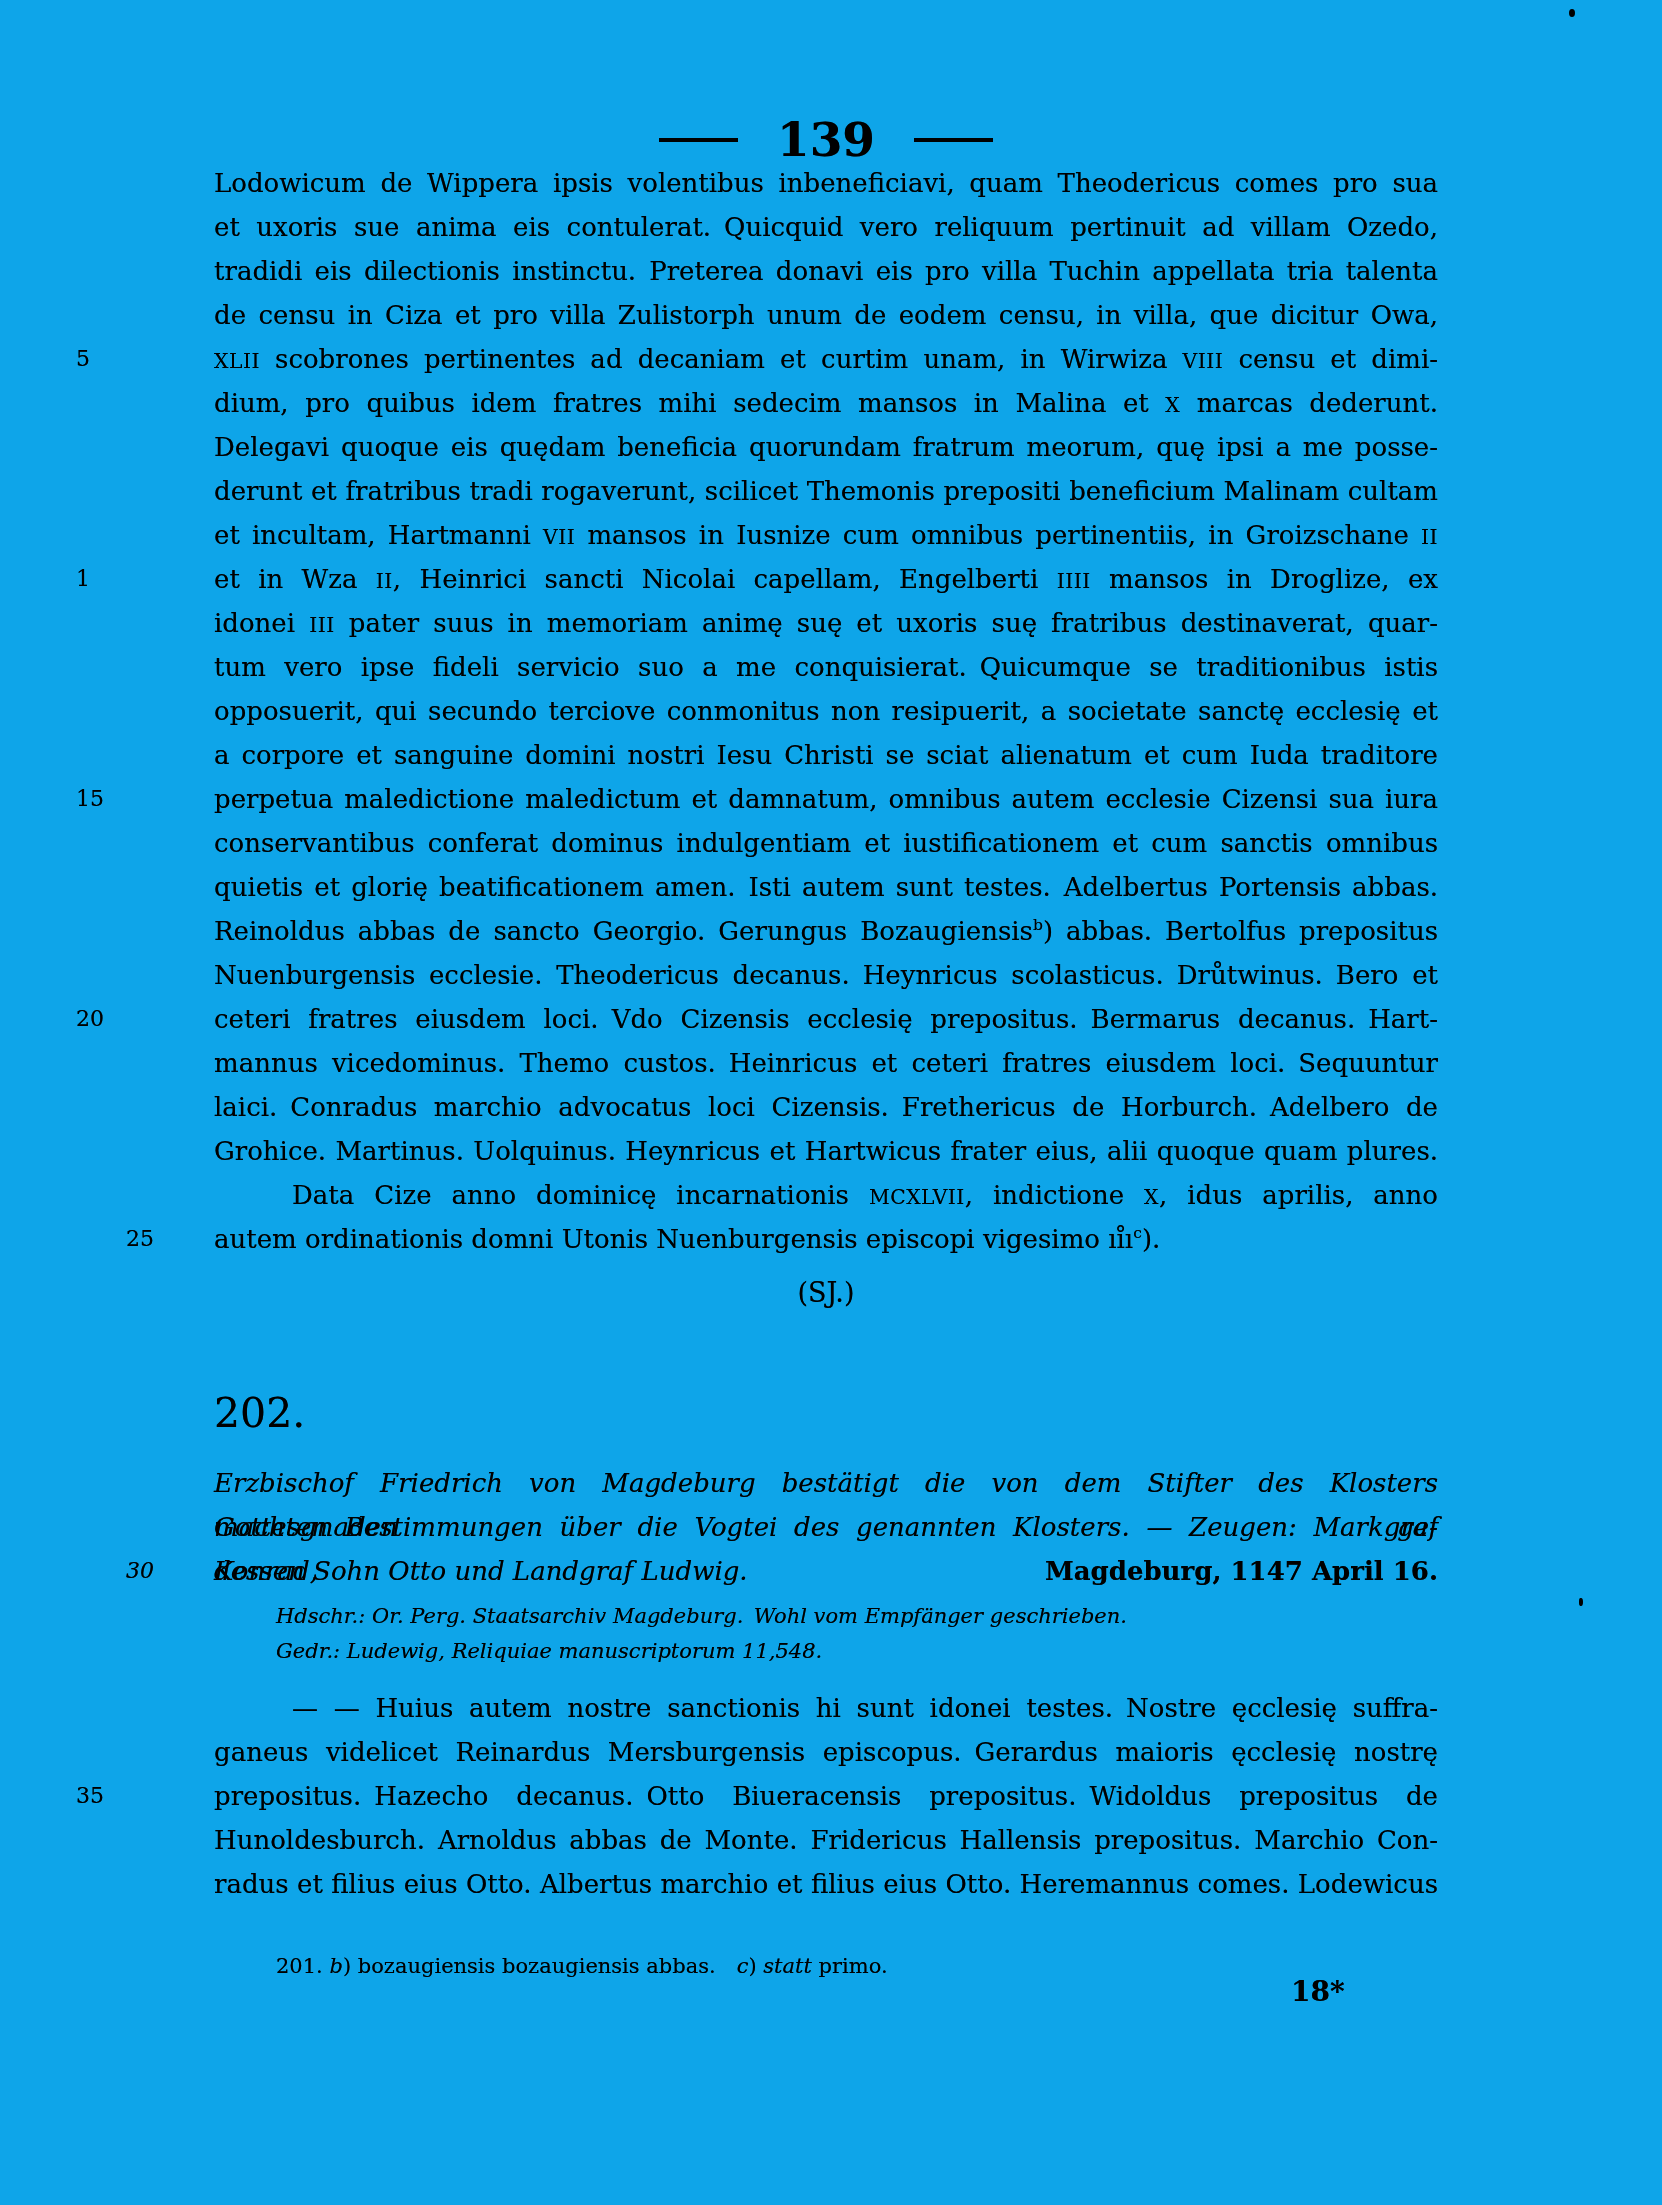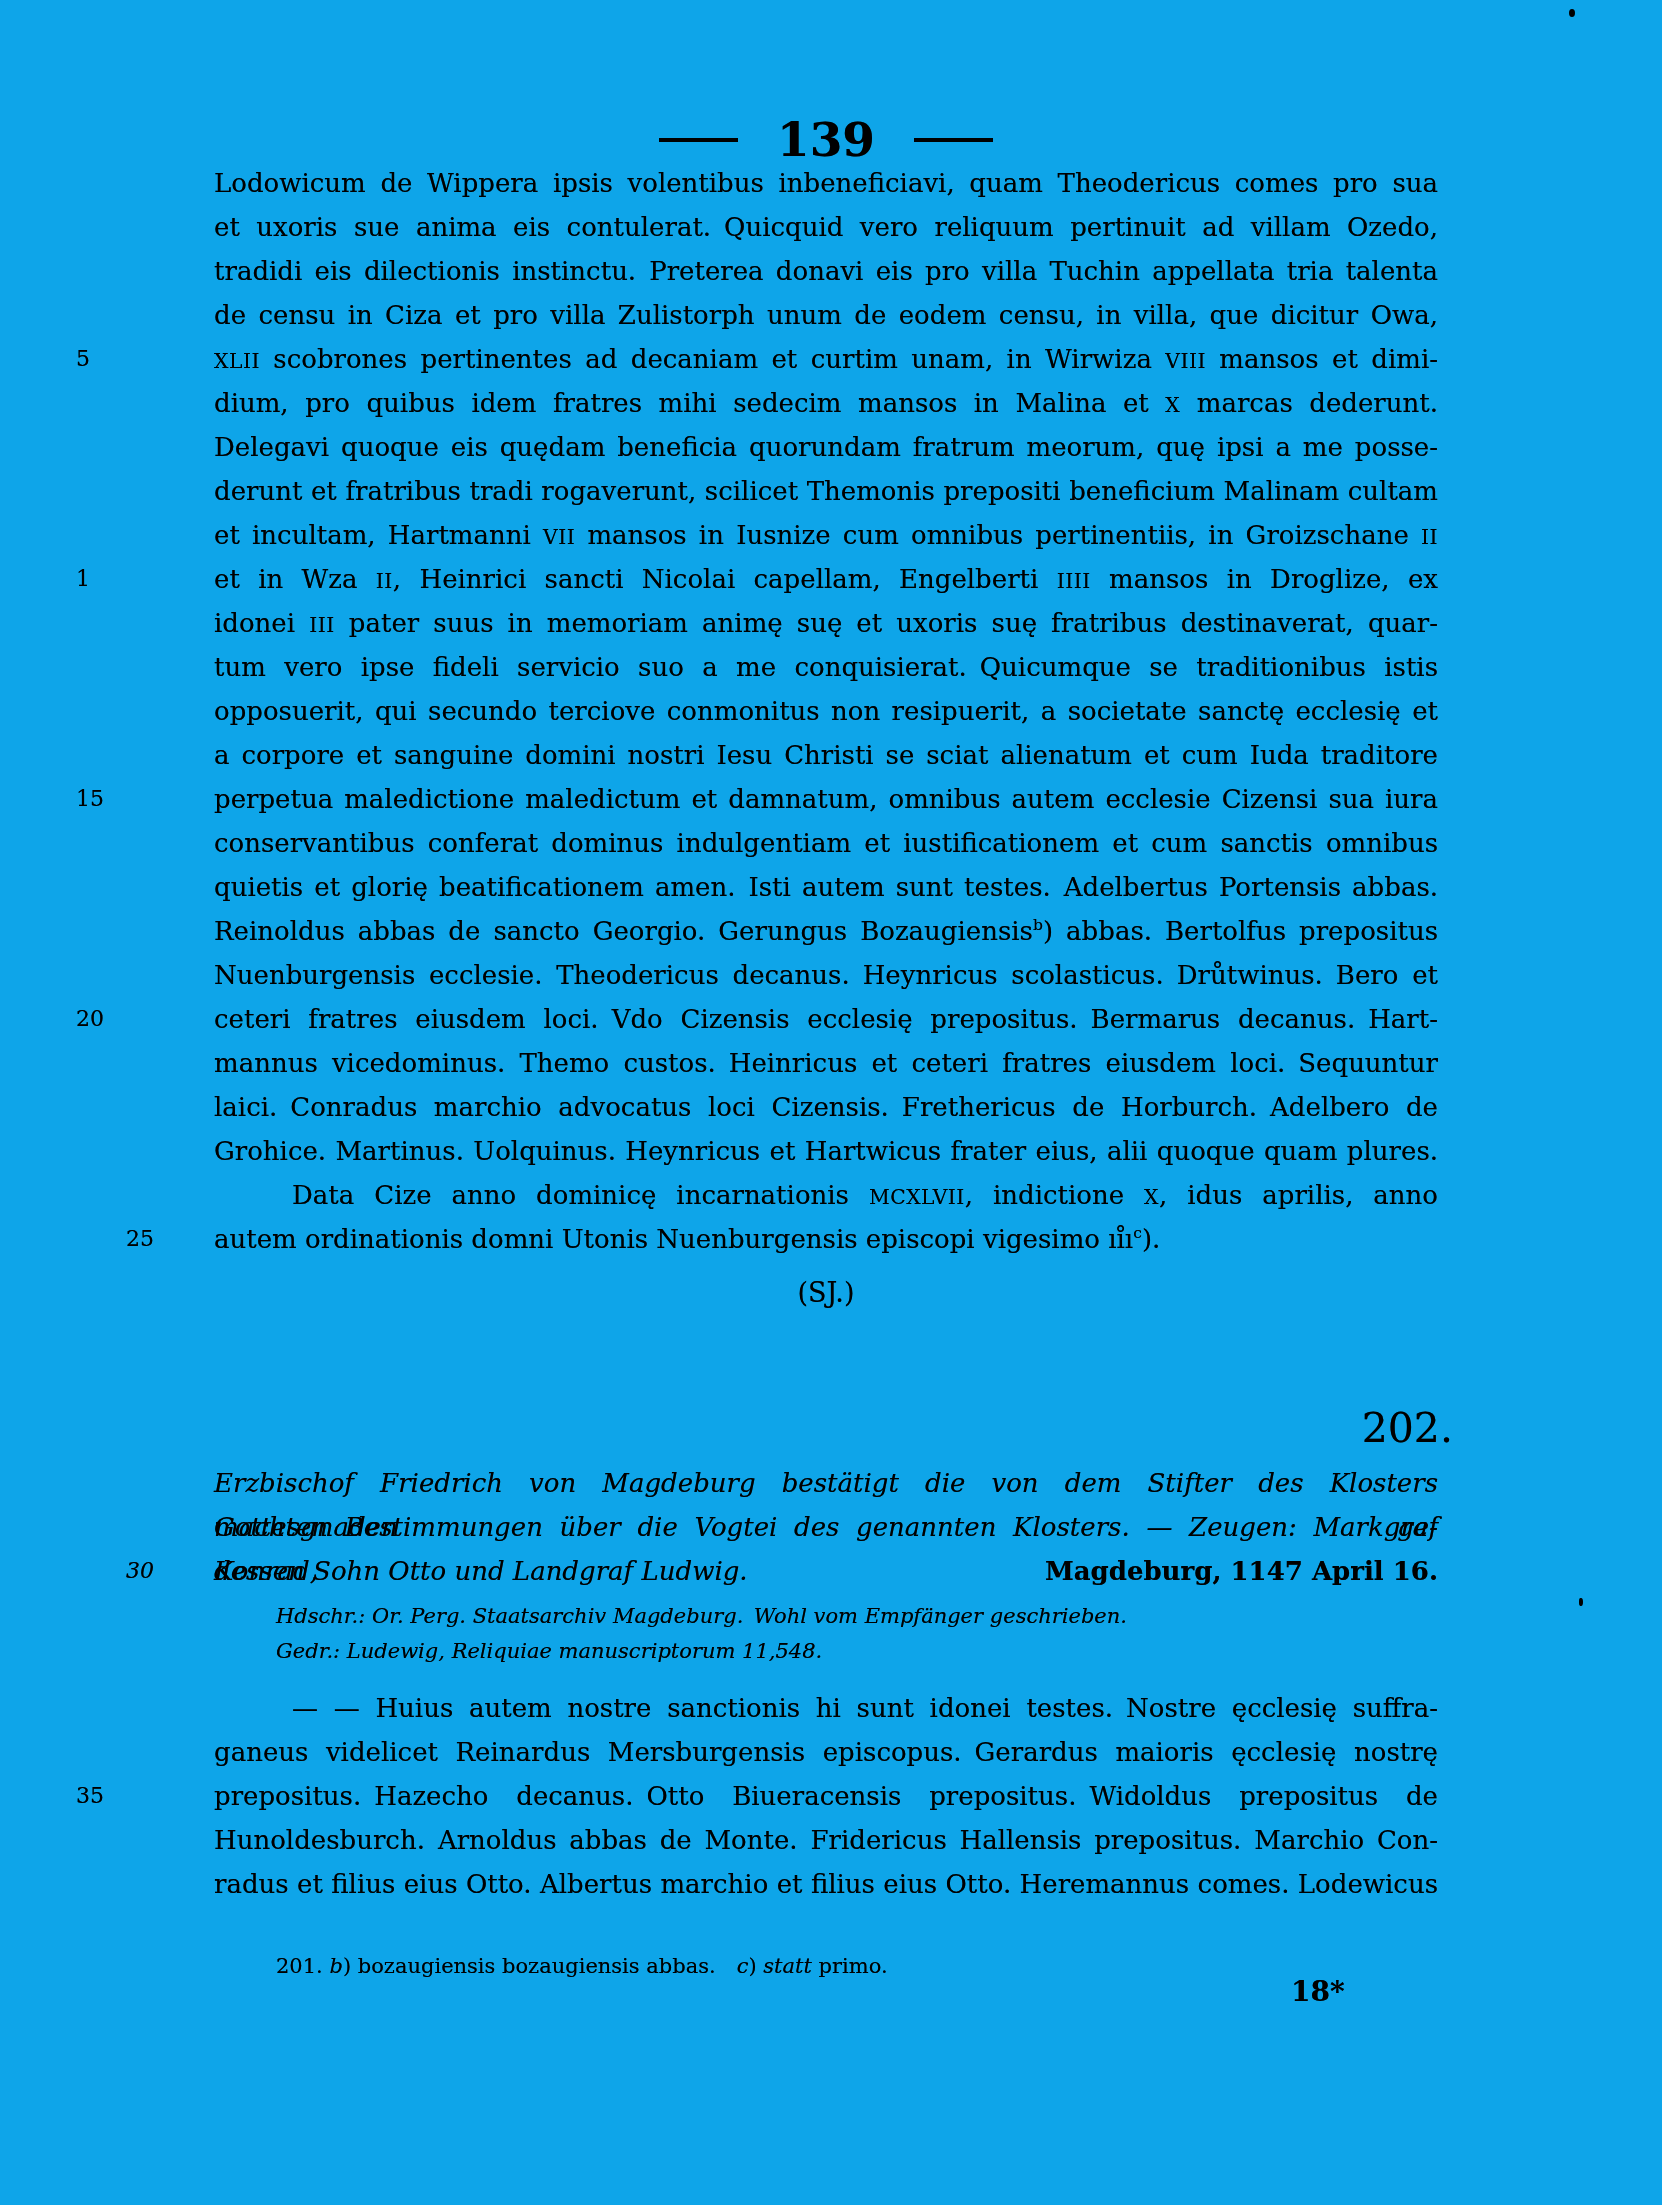--- a/index.html
+++ b/index.html
@@ -30,22 +30,22 @@
   .lineno{
     position:absolute;left:-138px;width:78px;text-align:right;
     font-size:22px;line-height:44px;text-indent:0;padding:0;
   }
   .seg-sc{font-size:0.78em;letter-spacing:0.5px;}
   .seg-sup{font-size:0.60em;vertical-align:super;line-height:0;}
   .seg-i{font-style:italic;}
   .seg-b{font-weight:normal;font-style:normal;}
   .seal{position:absolute;top:1271px;left:214px;width:1224px;text-align:center;
         font-size:27px;line-height:44px;}
-  #c202num{position:absolute;top:1391px;left:214px;width:1224px;margin:15px;
-           text-align:right;font-size:41px;font-weight:normal;line-height:1.1;}
+  #c202num{position:absolute;top:1391px;left:214px;width:1224px;margin:0;
+           text-align:left;font-size:41px;font-weight:normal;line-height:1.1;}
   #c202sum{position:absolute;top:1461px;left:214px;width:1224px;
            font-size:26px;line-height:44px;font-style:italic;}
   .date-right{position:absolute;right:0;top:0;font-style:normal;font-weight:bold;}
   #c202src{position:absolute;top:1599px;left:276px;width:1162px;
            font-size:21px;line-height:35px;font-style:italic;}
   #c202src .tline{height:35px;}
   #footnote{position:absolute;top:1951px;left:276px;width:1162px;
             font-size:21px;line-height:31px;font-style:normal;}
   #footnote .tline{height:31px;}
   #pagesig{position:absolute;top:1975px;left:1291px;font-size:28px;font-weight:bold;}
@@ -65,21 +65,21 @@
     <span class="rule"></span>
     <span class="pagenum">139</span>
     <span class="rule"></span>
   </header>
 
   <section id="c201" class="body-block">
       <div class="tline jline"><span class="ltext"><span>Lodowicum de Wippera ipsis volentibus inbeneficiavi, quam Theodericus comes pro sua</span></span></div>
       <div class="tline jline"><span class="ltext"><span>et uxoris sue anima eis contulerat. Quicquid vero reliquum pertinuit ad villam Ozedo,</span></span></div>
       <div class="tline jline"><span class="ltext"><span>tradidi eis dilectionis instinctu. Preterea donavi eis pro villa Tuchin appellata tria talenta</span></span></div>
       <div class="tline jline"><span class="ltext"><span>de censu in Ciza et pro villa Zulistorph unum de eodem censu, in villa, que dicitur Owa,</span></span></div>
-      <div class="tline jline"><span class="lineno">5</span><span class="ltext"><span class="seg-sc">XLII</span><span> scobrones pertinentes ad decaniam et curtim unam, in Wirwiza </span><span class="seg-sc">VIII</span><span> mansos et dimi-</span></span></div>
+      <div class="tline jline"><span class="lineno">5</span><span class="ltext"><span class="seg-sc">XLII</span><span> scobrones pertinentes ad decaniam et curtim unam, in Wirwiza </span><span class="seg-sc">VIII</span><span> censu et dimi-</span></span></div>
       <div class="tline jline"><span class="ltext"><span>dium, pro quibus idem fratres mihi sedecim mansos in Malina et </span><span class="seg-sc">X</span><span> marcas dederunt.</span></span></div>
       <div class="tline jline"><span class="ltext"><span>Delegavi quoque eis quędam beneficia quorundam fratrum meorum, quę ipsi a me posse-</span></span></div>
       <div class="tline jline"><span class="ltext"><span>derunt et fratribus tradi rogaverunt, scilicet Themonis prepositi beneficium Malinam cultam</span></span></div>
       <div class="tline jline"><span class="ltext"><span>et incultam, Hartmanni </span><span class="seg-sc">VII</span><span> mansos in Iusnize cum omnibus pertinentiis, in Groizschane </span><span class="seg-sc">II</span></span></div>
       <div class="tline jline"><span class="lineno">1</span><span class="ltext"><span>et in Wza </span><span class="seg-sc">II</span><span>, Heinrici sancti Nicolai capellam, Engelberti </span><span class="seg-sc">IIII</span><span> mansos in Droglize, ex</span></span></div>
       <div class="tline jline"><span class="ltext"><span>idonei </span><span class="seg-sc">III</span><span> pater suus in memoriam animę suę et uxoris suę fratribus destinaverat, quar-</span></span></div>
       <div class="tline jline"><span class="ltext"><span>tum vero ipse fideli servicio suo a me conquisierat. Quicumque se traditionibus istis</span></span></div>
       <div class="tline jline"><span class="ltext"><span>opposuerit, qui secundo terciove conmonitus non resipuerit, a societate sanctę ecclesię et</span></span></div>
       <div class="tline jline"><span class="ltext"><span>a corpore et sanguine domini nostri Iesu Christi se sciat alienatum et cum Iuda traditore</span></span></div>
       <div class="tline jline"><span class="lineno">15</span><span class="ltext"><span>perpetua maledictione maledictum et damnatum, omnibus autem ecclesie Cizensi sua iura</span></span></div>

